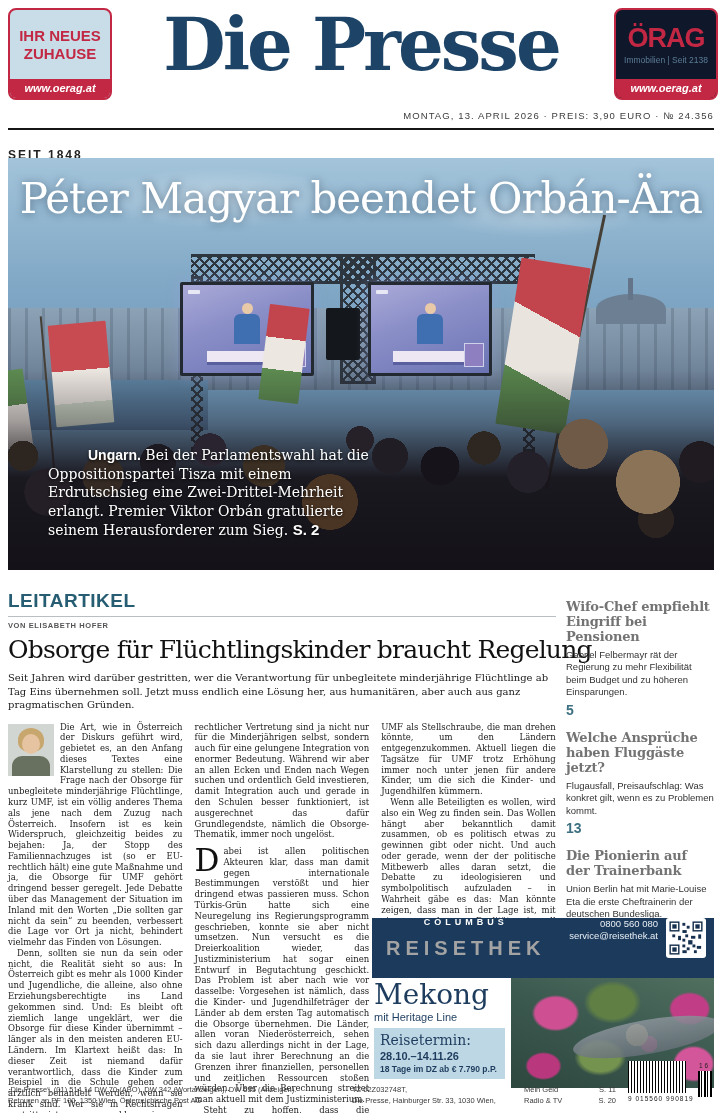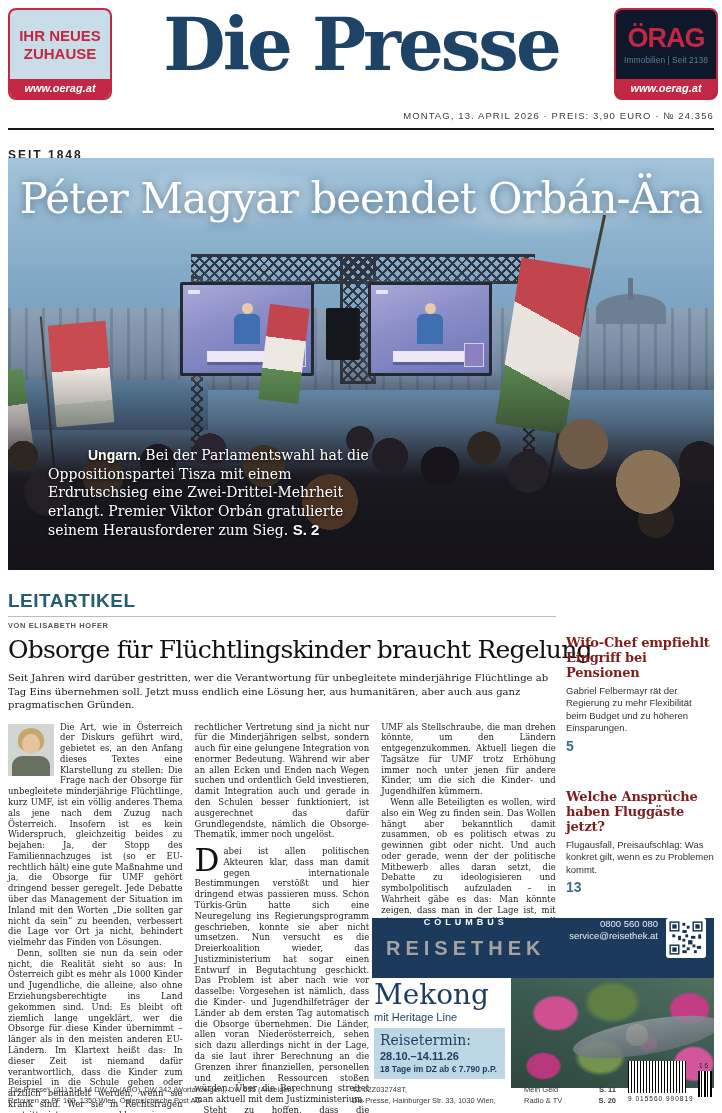--- a/index.html
+++ b/index.html
@@ -122,21 +122,21 @@
   .p-body{position:absolute;left:4px;top:32px;width:38px;height:22px;border-radius:10px 10px 0 0;background:#68705f;}
   .dropcap{float:left;font-size:31px;line-height:25px;padding:2px 4px 0 0;color:#111;}
   .email-line{margin-top:9px;border-top:1px solid #555;padding-top:4px;font-size:8px;color:#333;
     font-family:"Liberation Sans",sans-serif;text-align:left;}
   .email-line b{font-weight:700;}
 
   
   .sidebar{position:absolute;left:566px;top:600px;width:148px;}
   .sb-item{margin-bottom:13px;}
   .sb-title{font-family:"DejaVu Serif","Liberation Serif",serif;font-weight:700;font-size:13px;line-height:1.15;
-    color:#7f1d1d;letter-spacing:-.2px;margin-top:36px;}
+    color:#737373;letter-spacing:-.2px;}
   .sb-text{margin-top:4px;font-size:9.5px;line-height:1.32;color:#333;}
   .sb-page{margin-top:3px;font-size:14px;font-weight:700;color:#3d7080;}
 
   
   .travel-ad{position:absolute;left:372px;top:918px;width:342px;height:144px;background:#fff;}
   .ad-band{height:60px;background:#1b3a5c;display:flex;padding:0 8px;box-sizing:border-box;}
   .band-brand{display:flex;flex-direction:column;align-items:center;line-height:1;margin-left:6px;}
   .band-top{color:#fff;font-size:9px;letter-spacing:4px;font-weight:600;}
   .band-main{color:#a3a3a3;font-size:20px;letter-spacing:5px;font-weight:600;margin-top:11px;}
   .band-contact{margin-left:auto;text-align:right;color:#e8eef4;font-size:9.5px;line-height:1.3;margin-right:8px;}
@@ -161,21 +161,21 @@
     linear-gradient(200deg,#52705f 0%,#3c5a50 45%,#2e473f 100%);}
   .boat{position:absolute;left:30%;top:38%;width:150px;height:34px;border-radius:50%;
     background:linear-gradient(180deg,#8b949b,#667077);transform:rotate(-10deg);opacity:.85;}
 
   
   .page-footer{position:absolute;left:8px;right:8px;top:1085px;font-size:7.5px;color:#3a3a3a;line-height:1.45;}
   .f-contact{position:absolute;left:0;top:0;width:330px;}
   .f-postal{position:absolute;left:344px;top:0;width:170px;}
   .f-index{position:absolute;left:516px;top:0;width:92px;}
   .f-index .row{display:flex;justify-content:space-between;}
-  .f-index .pg{font-weight:700;}
+  .f-index .pg{font-weight:400;}
   .f-barcode{position:absolute;left:620px;top:-24px;width:94px;display:flex;align-items:flex-start;}
   .bars-main{width:58px;height:32px;background:
     repeating-linear-gradient(90deg,#000 0 1.5px,#fff 1.5px 3px,#000 3px 3.8px,#fff 3.8px 6.2px,#000 6.2px 7.2px,#fff 7.2px 9px);}
   .bars-num{font-size:6.5px;letter-spacing:1px;text-align:center;color:#222;margin-top:1px;}
   .addon{margin-left:4px;display:flex;flex-direction:column;align-items:center;}
   .addon-code{font-size:6.5px;letter-spacing:2px;color:#222;}
   .bars-addon{margin-top:1px;width:14px;height:26px;background:
     repeating-linear-gradient(90deg,#000 0 1.5px,#fff 1.5px 3.2px,#000 3.2px 4.4px,#fff 4.4px 6px);}
 </style>
 </head>

